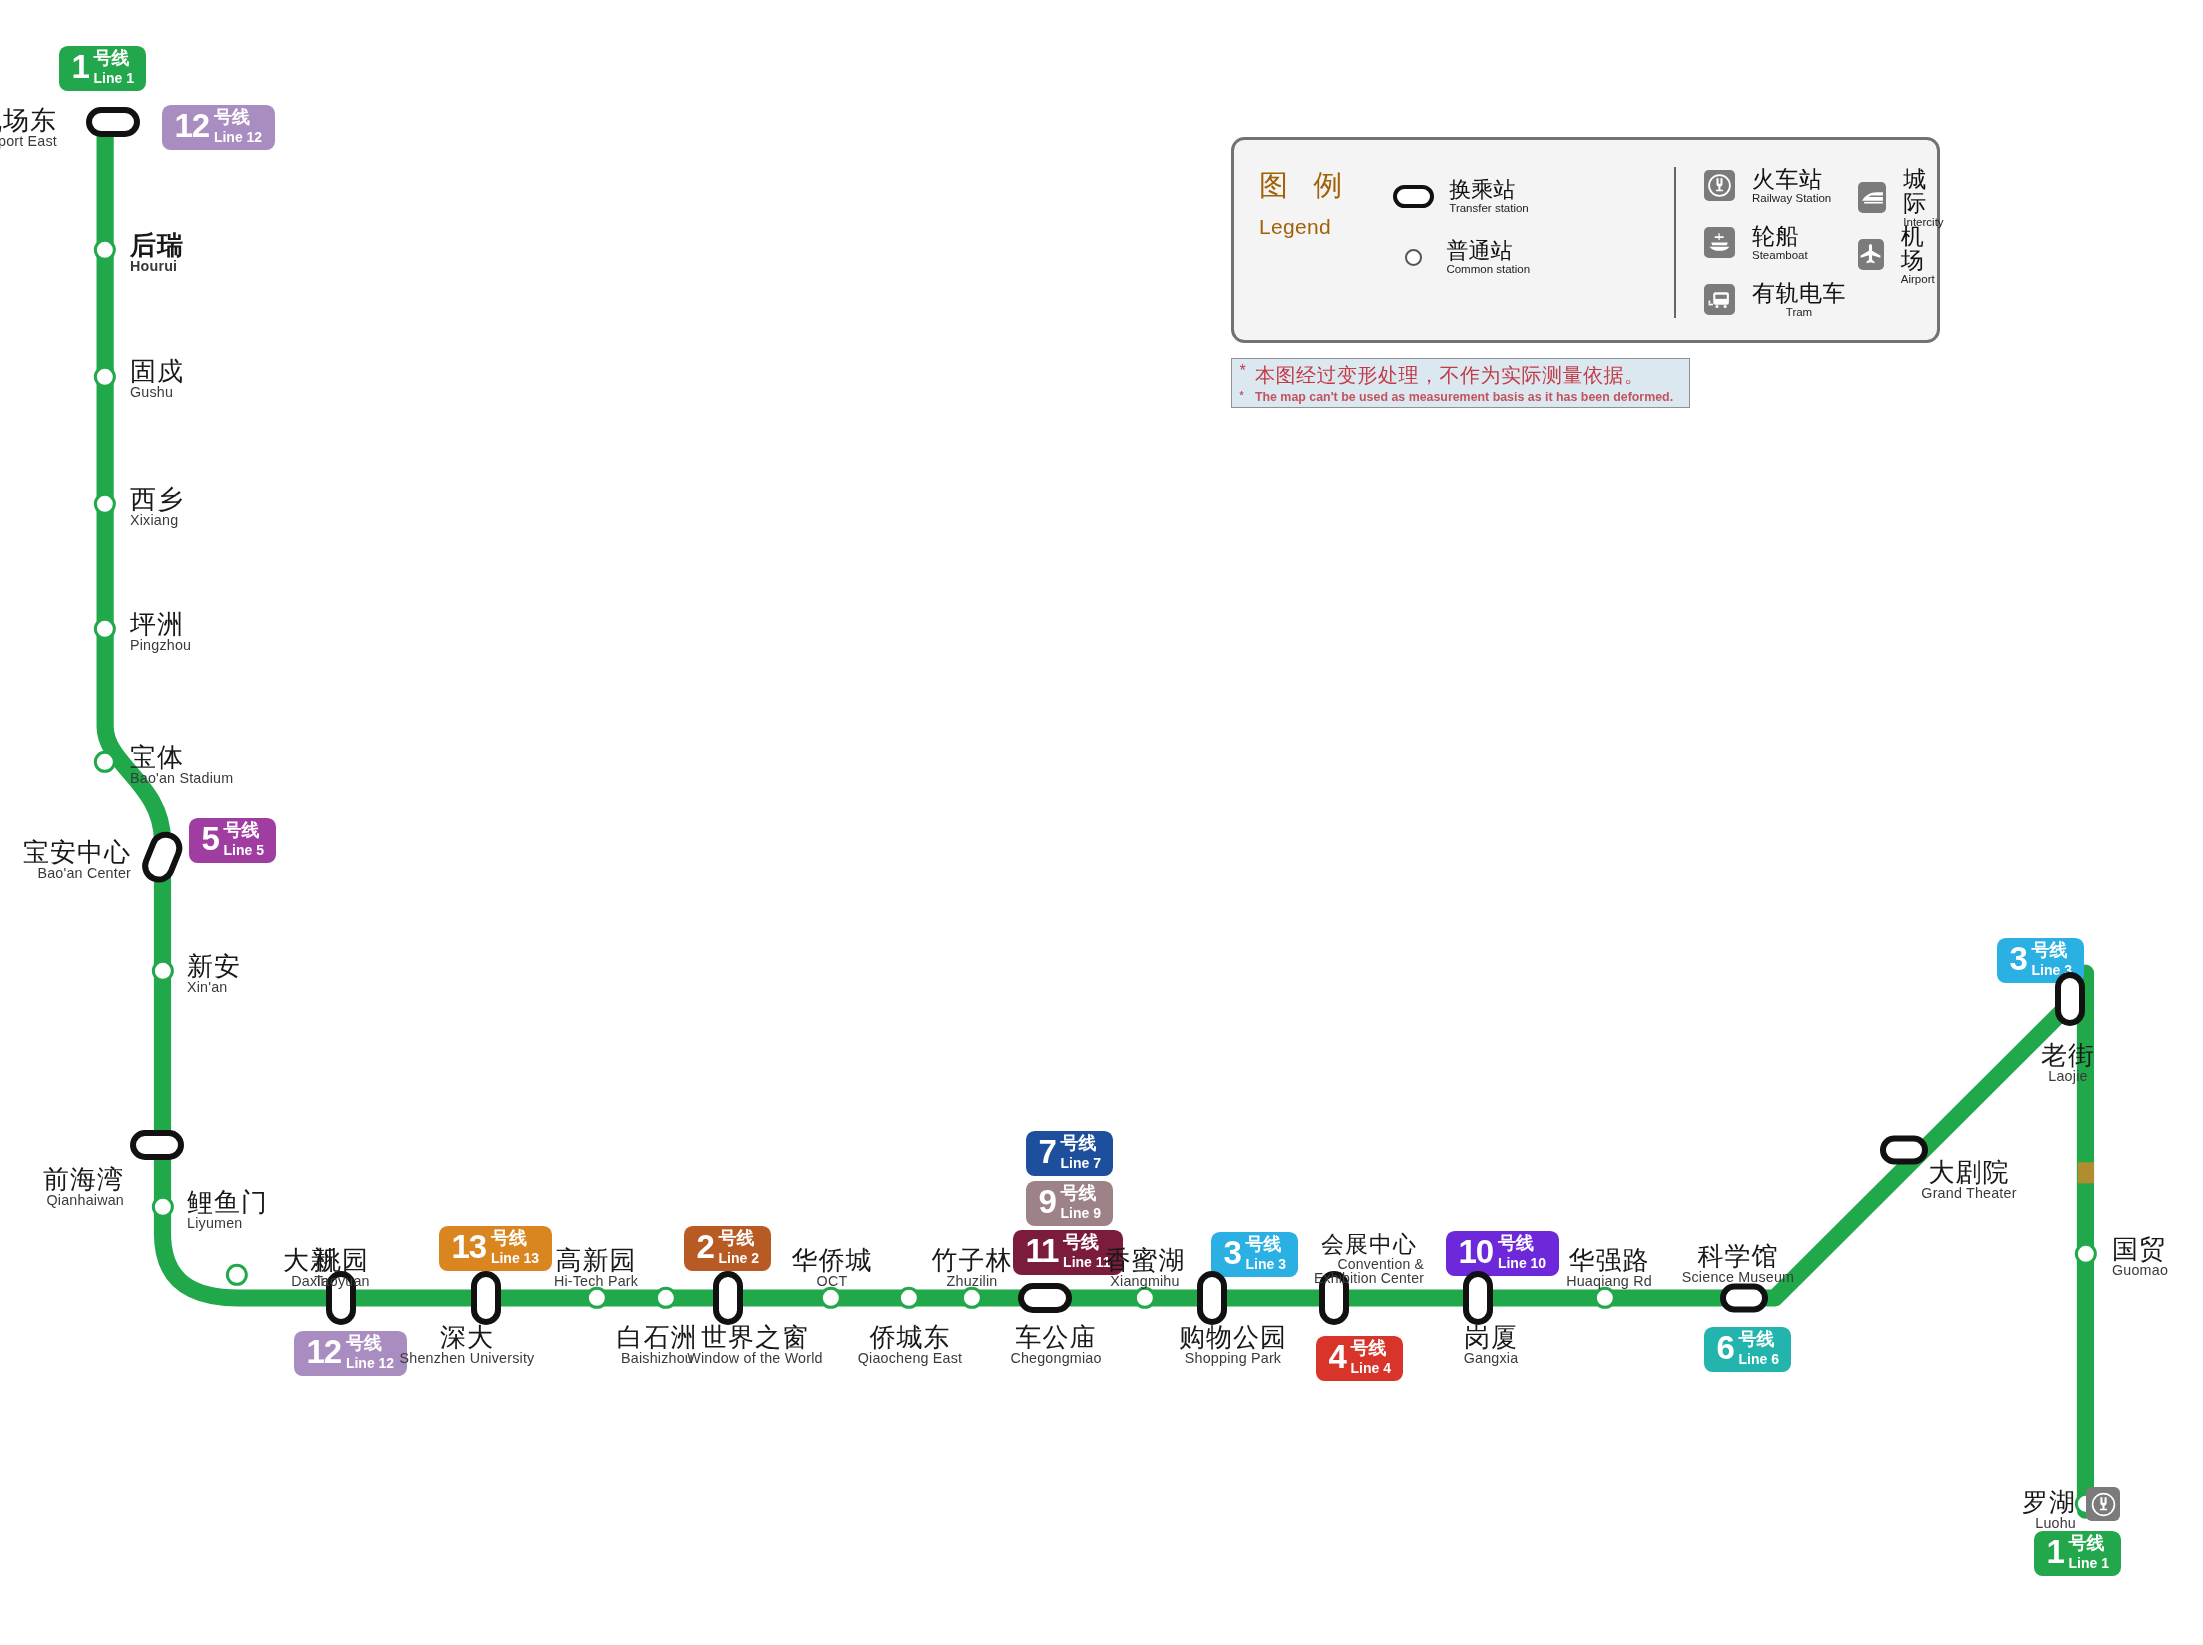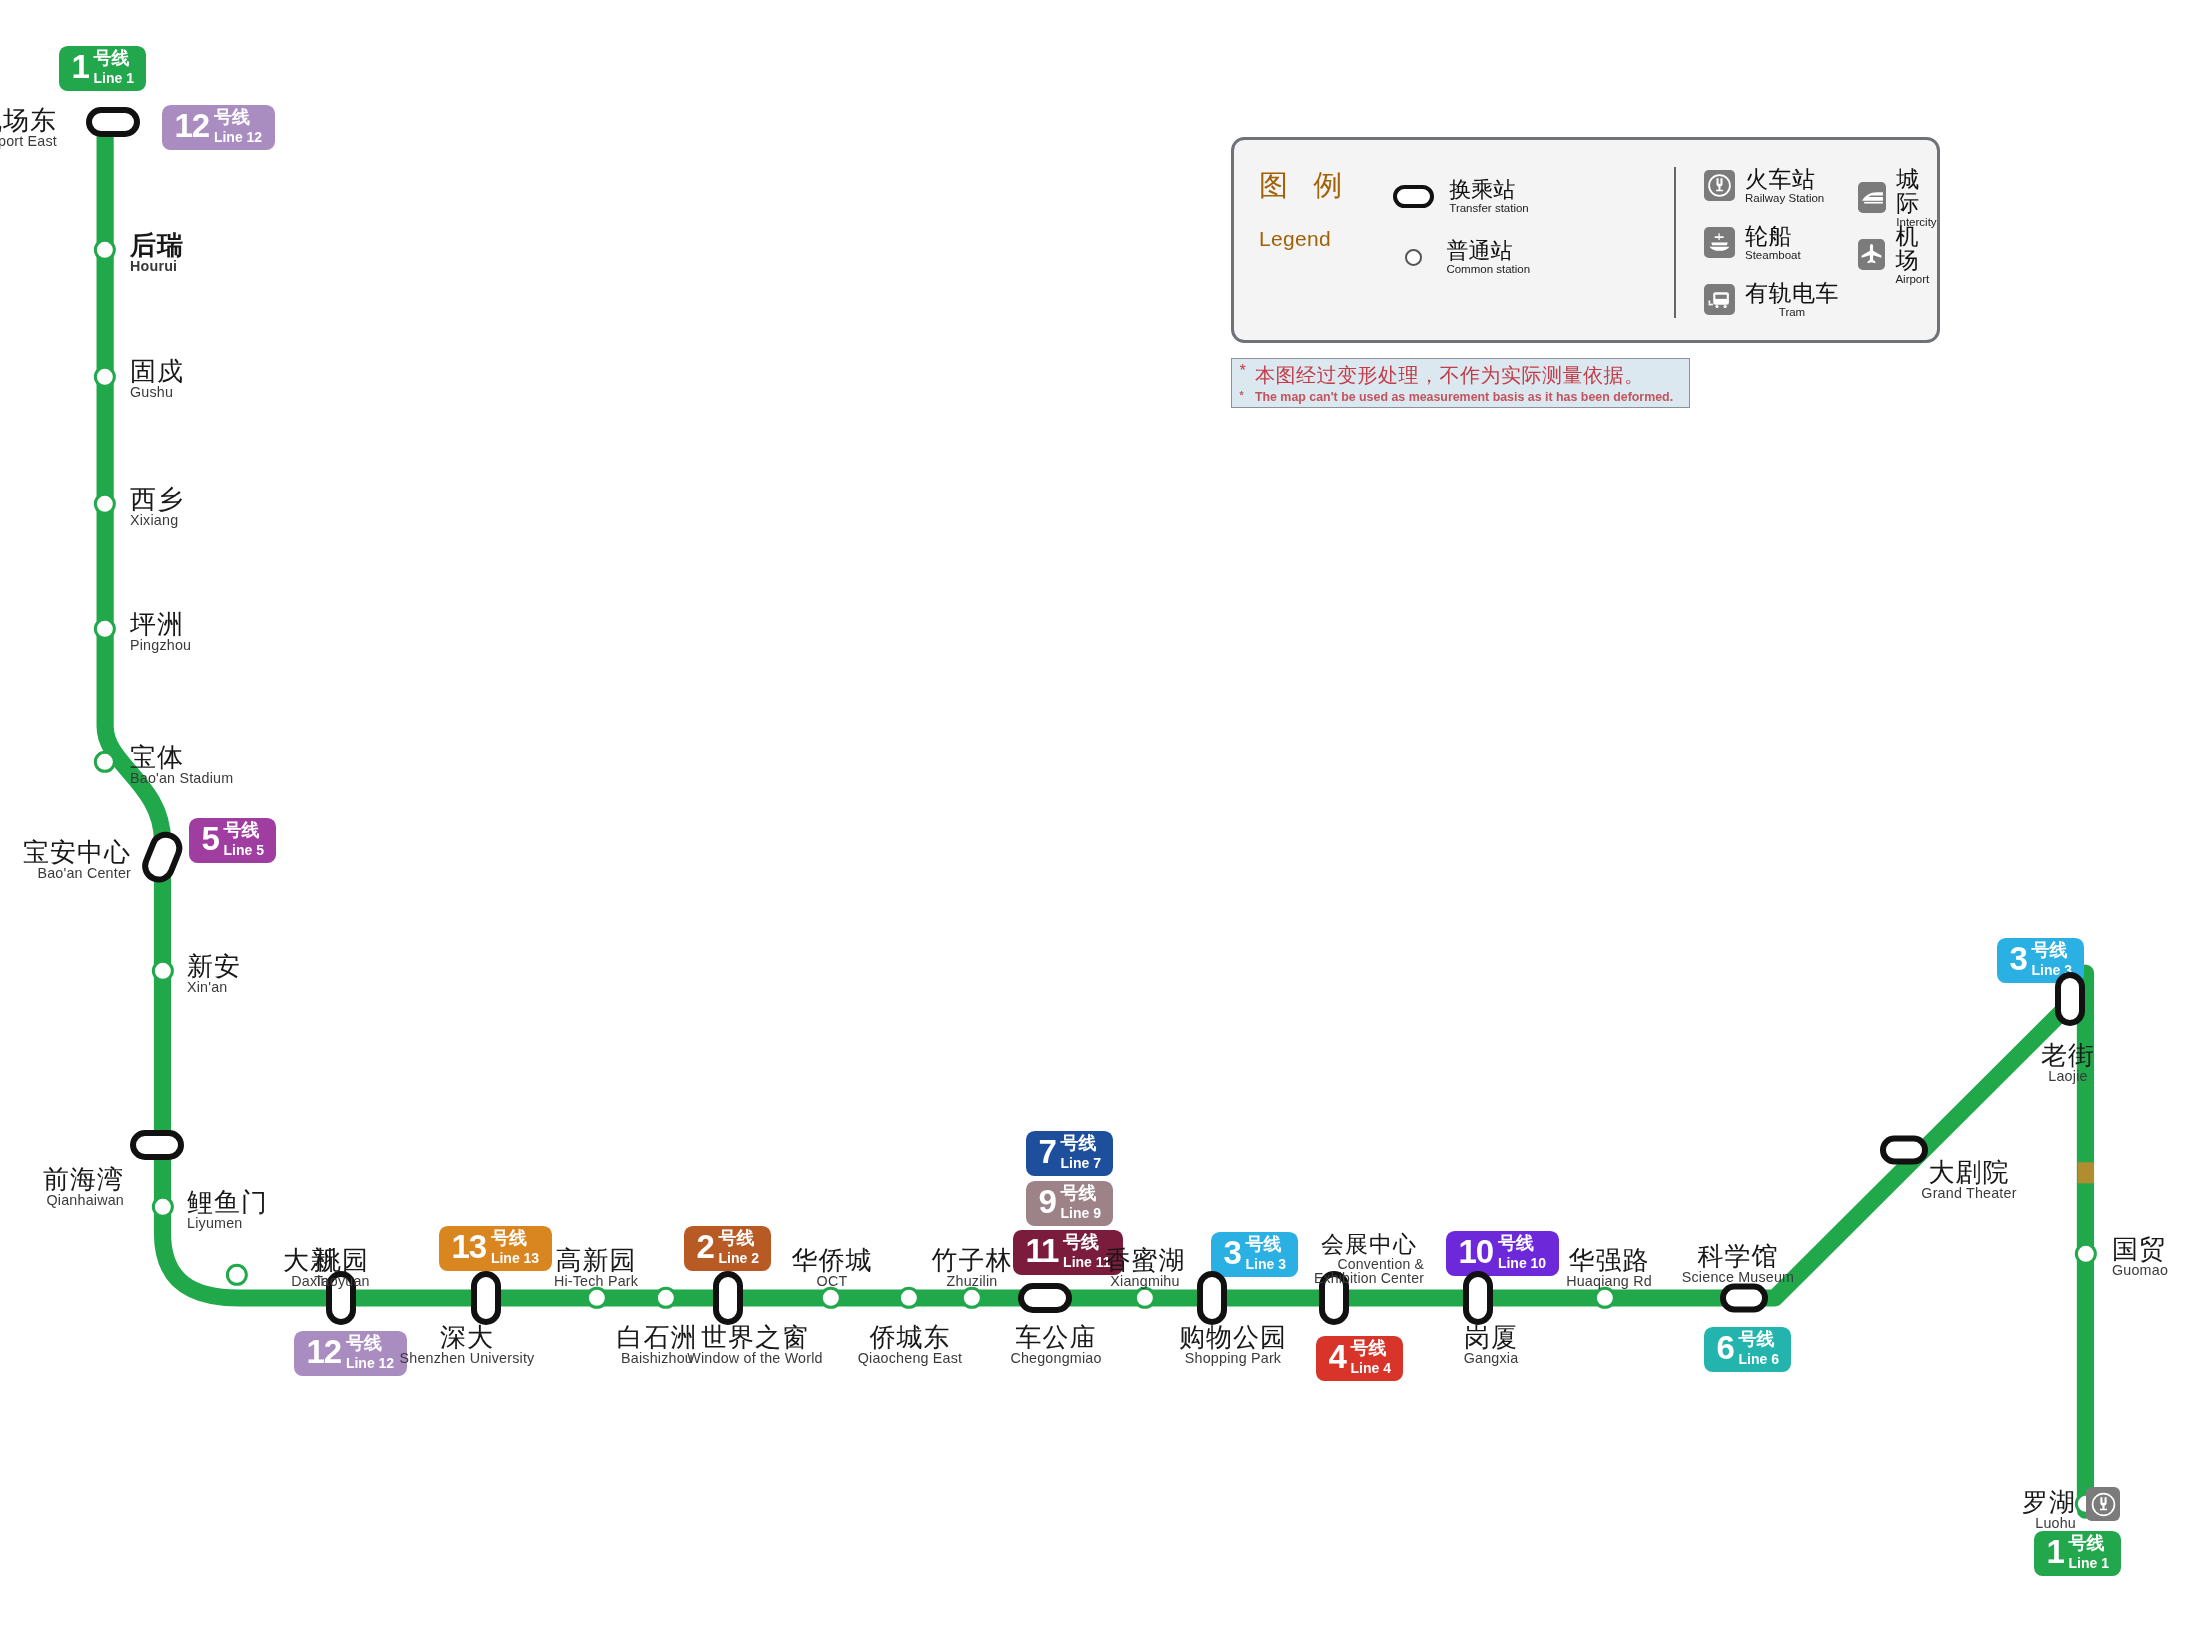--- a/index.html
+++ b/index.html
@@ -39,31 +39,31 @@
   .tag .num{font-size:33px;font-weight:700;line-height:34px;letter-spacing:-1px;}
   .tag .txt{margin-left:4.8px;display:flex;flex-direction:column;line-height:1;align-self:center;padding-bottom:1.9px;}
   .tag .hao{font-size:18px;font-weight:700;letter-spacing:0px;}
   .tag .ln{font-size:14px;font-weight:700;margin-top:4px;}
 
   
   #legend{position:absolute;left:1231px;top:137px;width:709px;height:206px;
           background:#f4f4f4;border:3.8px solid #6f7378;border-radius:13.4px;box-sizing:border-box;}
   #legend .title{position:absolute;left:25px;top:26px;color:#a16207;}
   #legend .title .cn{font-size:29px;letter-spacing:8.6px;display:block;}
-  #legend .title .en{font-size:21px;display:block;margin-top:21px;letter-spacing:0.3px;}
+  #legend .title .en{font-size:21px;display:block;margin-top:9px;letter-spacing:0.3px;}
   .lg-row{position:absolute;display:flex;align-items:center;}
   .lg-txt{margin-left:15.3px;line-height:1.05;}
   .lg-txt .cn{display:block;font-size:22px;color:#111;}
   .lg-txt .en{display:block;font-size:11.5px;color:#222;margin-top:1px;}
   .lg-oval{width:41px;height:23px;border-radius:11.5px;background:#fff;border:4.8px solid #111;box-sizing:border-box;}
   .lg-circle{width:17px;height:17px;border-radius:50%;background:#fff;border:2.9px solid #555;box-sizing:border-box;margin-left:12.4px;}
   .lg-div{position:absolute;left:440px;top:27px;width:1.9px;height:151px;background:#666;}
   .ic{width:31px;height:31px;background:#7b7b7b;border-radius:4.8px;display:flex;align-items:center;justify-content:center;}
   .ic svg{display:block;}
-  .lg-ic-txt{margin-left:10px;line-height:1.05;}
+  .lg-ic-txt{margin-left:17px;line-height:1.05;}
   .lg-ic-txt .cn{display:block;font-size:23px;color:#111;letter-spacing:0.5px;}
   .lg-ic-txt .en{display:block;font-size:11.5px;color:#222;margin-top:1px;}
 
   
   #note{position:absolute;left:1231px;top:358px;width:459px;height:50px;
         background:#dce8ef;border:1.9px solid #8b9099;box-sizing:border-box;
         padding:2.9px 5.7px 0 7.6px;}
   #note .ln1{display:flex;align-items:flex-start;color:#c23b48;font-size:20px;letter-spacing:0.5px;}
   #note .ln2{display:flex;align-items:flex-start;color:#c2545e;font-size:12.4px;font-weight:700;margin-top:1px;}
   #note .star{width:15.3px;flex:0 0 15.3px;font-size:16.3px;line-height:1;}

